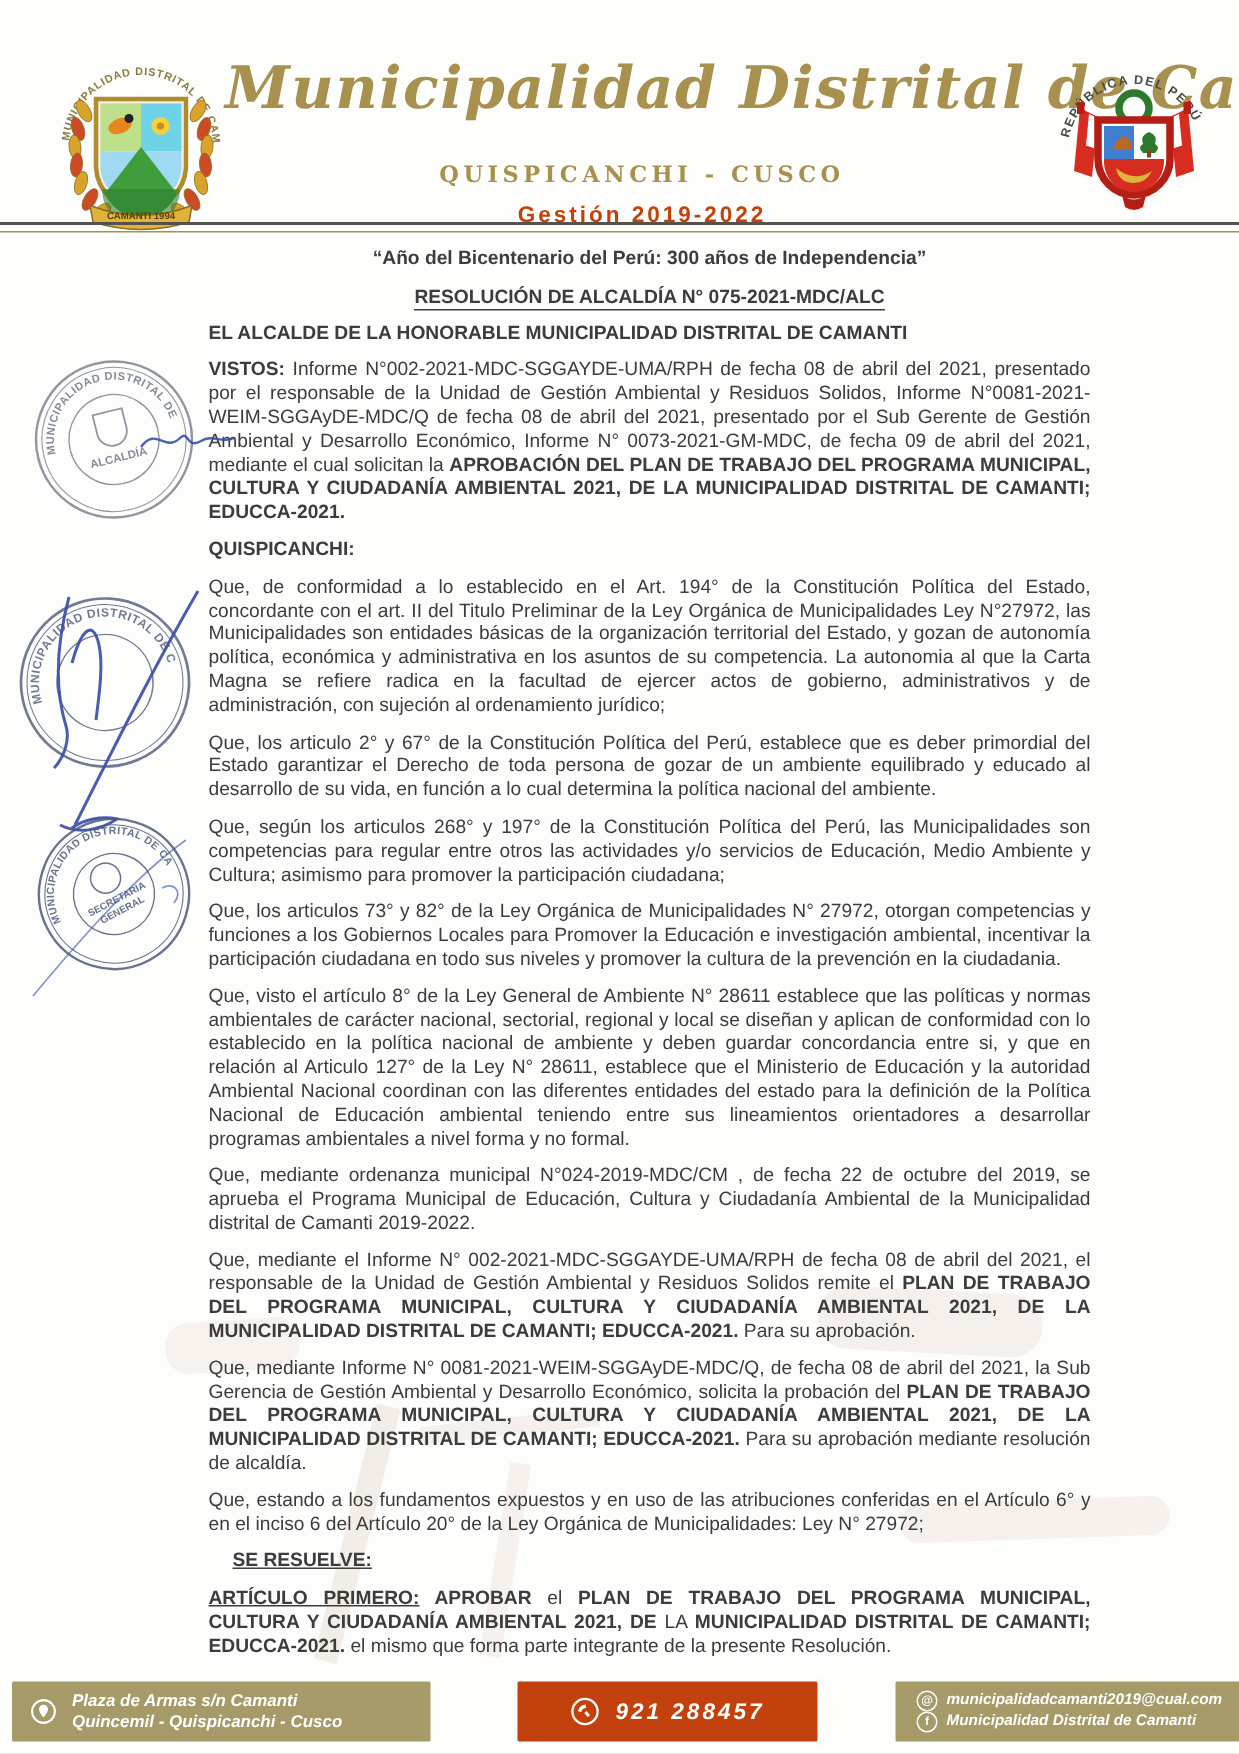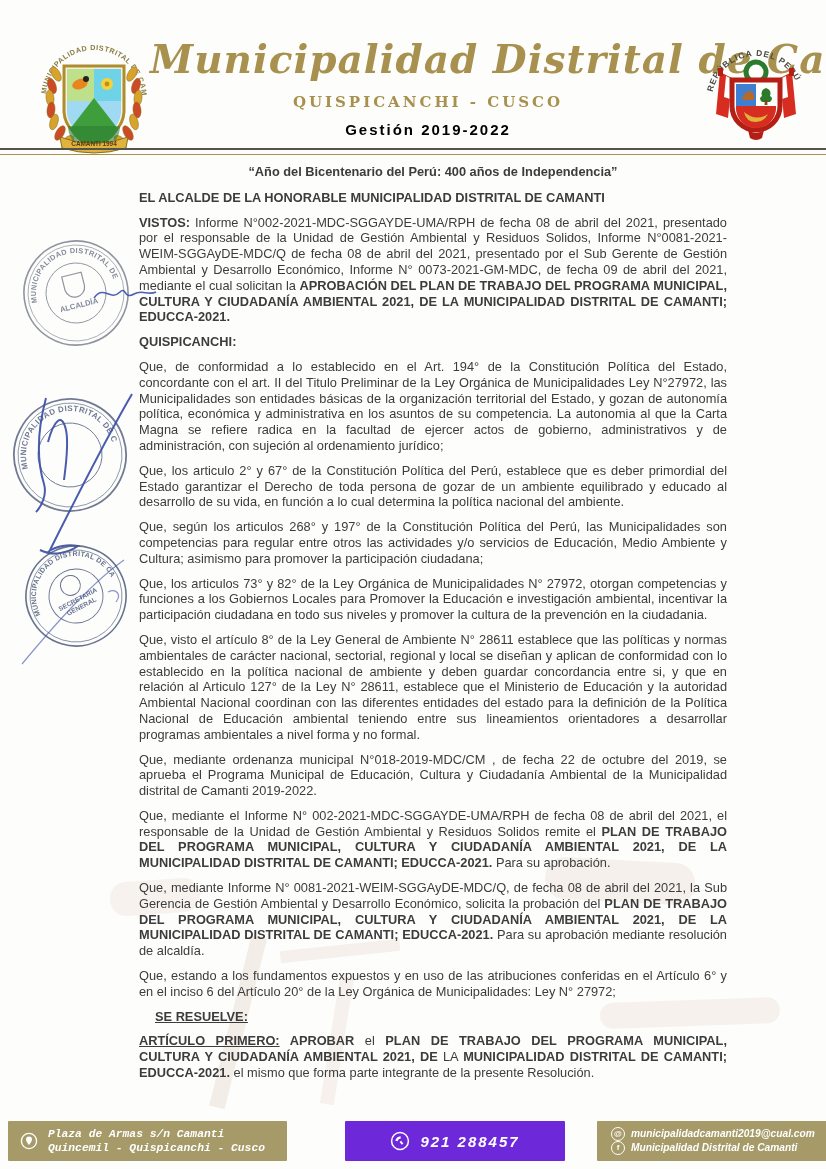--- a/index.html
+++ b/index.html
@@ -15,24 +15,24 @@
   .seal-left{left:30px;}
   .seal-right{right:14px;}
   .header-center{position:absolute;left:150px;right:120px;top:40px;text-align:center;}
   .script-title{
     font-family:"DejaVu Serif",serif;font-style:italic;font-weight:bold;
     font-size:39px;color:#a8914e;letter-spacing:1px;line-height:1;
     white-space:nowrap;
   }
   .province{
     font-family:"DejaVu Serif",serif;font-weight:bold;font-size:15px;
-    color:#a8914e;letter-spacing:3px;margin-top:14px;
+    color:#a8914e;letter-spacing:3px;margin-top:28px;
   }
   .gestion{
-    font-size:15px;color:#000000;letter-spacing:2px;margin-top:10px;font-weight:bold;
+    font-size:15px;color:#c2410c;letter-spacing:2px;margin-top:10px;font-weight:bold;
   }
   .header-rule{
     position:absolute;left:0;right:0;top:148px;height:4px;
     border-top:2px solid #55524a;border-bottom:1px solid #a8914e;
   }
   
   .doc{
     position:absolute;left:139px;top:164px;width:588px;
     color:#3c3c3c;font-size:12.8px;line-height:15.8px;text-align:justify;
   }
@@ -50,23 +50,23 @@
   .stamp{position:absolute;}
   
   .wm{position:absolute;pointer-events:none;}
   
   .footer-block{
     position:absolute;height:40px;top:1121px;border-radius:1px;
     color:#fff;font-style:italic;font-weight:bold;
     display:flex;align-items:center;
   }
   .footer-left{left:8px;width:279px;background:#a59a68;}
-  .footer-center{left:345px;width:220px;background:#6d28d9;justify-content:center;}
+  .footer-center{left:345px;width:200px;background:#c2410c;justify-content:center;}
   .footer-right{left:597px;width:226px;background:#a59a68;}
-  .footer-addr{font-size:11.3px;line-height:14px;font-family:Liberation Mono, monospace;}
+  .footer-addr{font-size:11.3px;line-height:14px;}
   .footer-phone{font-size:15px;letter-spacing:2px;margin-left:10px;}
   .footer-right .rows{font-size:10.2px;line-height:14px;}
   .circle-ic{
     display:inline-flex;align-items:center;justify-content:center;
     width:15px;height:15px;border:1.2px solid #fff;border-radius:50%;
     font-size:9px;font-style:normal;font-weight:bold;flex:0 0 auto;
   }
   .ic-sm{width:12px;height:12px;font-size:8px;margin-right:6px;}
   .footer-left .circle-ic{margin:0 10px 0 12px;}
   .row-line{display:flex;align-items:center;}
@@ -172,33 +172,36 @@
   </div>
 
   <div class="wm" style="left:230px;top:935px;width:16px;height:175px;background:rgba(205,175,150,.20);transform:rotate(14deg);"></div>
   <div class="wm" style="left:280px;top:945px;width:120px;height:12px;background:rgba(205,175,150,.16);transform:rotate(-6deg);"></div>
   <div class="wm" style="left:330px;top:975px;width:14px;height:130px;background:rgba(205,175,150,.15);transform:rotate(9deg);"></div>
   <div class="wm" style="left:545px;top:860px;width:150px;height:42px;border-radius:20px;background:rgba(222,196,180,.22);transform:rotate(3deg);"></div>
   <div class="wm" style="left:600px;top:1000px;width:180px;height:26px;border-radius:14px;background:rgba(222,196,180,.20);transform:rotate(-2deg);"></div>
   <div class="wm" style="left:110px;top:880px;width:90px;height:34px;border-radius:16px;background:rgba(222,196,180,.18);transform:rotate(-4deg);"></div>
 
   <div class="doc">
-    <p class="motto">“Año del Bicentenario  del Perú: 400 años de Independencia”</p>
+    <p class="motto">“Año del Bicentenario  del Perú: 300 años de Independencia”</p>
+    <p class="res-title">
+      <span>RESOLUCIÓN DE ALCALDÍA N° 075-2021-MDC/ALC</span>
+    </p>
     <p class="addressee">EL ALCALDE DE LA HONORABLE MUNICIPALIDAD DISTRITAL DE CAMANTI</p>
 
     <p class="para"><span style="font-weight: bold;">VISTOS: </span><span>Informe N°002-2021-MDC-SGGAYDE-UMA/RPH de fecha 08 de abril del 2021, presentado por el responsable de la Unidad de Gestión Ambiental y Residuos Solidos, Informe N°0081-2021-WEIM-SGGAyDE-MDC/Q de fecha 08 de abril del 2021, presentado por el Sub Gerente de Gestión Ambiental y Desarrollo Económico, Informe N° 0073-2021-GM-MDC, de fecha 09 de abril del 2021,  mediante el  cual  solicitan la </span><span style="font-weight: bold;">APROBACIÓN DEL PLAN DE TRABAJO DEL PROGRAMA MUNICIPAL, CULTURA Y CIUDADANÍA AMBIENTAL 2021, DE LA MUNICIPALIDAD DISTRITAL DE CAMANTI; EDUCCA-2021.</span></p>
 
     <p class="para label">QUISPICANCHI:</p>
 
     <p class="para">Que, de conformidad a lo establecido en el Art. 194° de la Constitución Política del Estado, concordante con el art. II del Titulo Preliminar de la Ley Orgánica de Municipalidades Ley N°27972, las Municipalidades son entidades básicas de la organización territorial del Estado, y gozan de autonomía política, económica y administrativa en los asuntos de su competencia. La autonomia al que la Carta Magna se refiere radica en la facultad de ejercer actos de gobierno, administrativos y de administración, con sujeción al ordenamiento jurídico;</p>
     <p class="para">Que, los articulo 2° y 67° de la Constitución Política del Perú, establece que es deber primordial del Estado garantizar el Derecho de toda persona de gozar de un ambiente equilibrado y educado al desarrollo de su vida, en función a lo cual determina la política nacional del ambiente.</p>
     <p class="para">Que, según  los articulos 268° y 197° de la Constitución Política del Perú, las Municipalidades son competencias para regular entre otros las actividades y/o servicios de Educación, Medio Ambiente y Cultura; asimismo para promover la participación ciudadana;</p>
     <p class="para">Que, los articulos 73° y 82° de la Ley Orgánica de Municipalidades N° 27972,  otorgan competencias y funciones a los Gobiernos Locales para Promover la Educación e investigación ambiental, incentivar la participación ciudadana en todo sus niveles y promover la cultura de la prevención en la ciudadania.</p>
     <p class="para">Que, visto el artículo 8° de la Ley General de Ambiente N° 28611  establece que las políticas y normas ambientales de carácter nacional, sectorial, regional y local se diseñan y aplican de conformidad con lo establecido en la política nacional de ambiente y deben guardar concordancia entre si, y que en relación al Articulo 127° de la Ley N° 28611, establece que el Ministerio de Educación y la autoridad Ambiental Nacional coordinan con las diferentes entidades del estado para la definición de la  Política Nacional de Educación ambiental teniendo entre sus lineamientos orientadores a desarrollar programas ambientales a nivel forma y no formal.</p>
-    <p class="para">Que, mediante ordenanza municipal N°018-2019-MDC/CM , de fecha 22 de octubre del 2019,  se aprueba el Programa Municipal de Educación, Cultura y Ciudadanía Ambiental de la Municipalidad distrital de Camanti 2019-2022.</p>
+    <p class="para">Que, mediante ordenanza municipal N°024-2019-MDC/CM , de fecha 22 de octubre del 2019,  se aprueba el Programa Municipal de Educación, Cultura y Ciudadanía Ambiental de la Municipalidad distrital de Camanti 2019-2022.</p>
     <p class="para"><span>Que, mediante el Informe N° 002-2021-MDC-SGGAYDE-UMA/RPH de fecha 08 de abril del 2021, el responsable de la Unidad de Gestión Ambiental y Residuos Solidos remite el </span><span style="font-weight: bold;">PLAN DE TRABAJO DEL PROGRAMA MUNICIPAL, CULTURA Y CIUDADANÍA AMBIENTAL 2021, DE LA MUNICIPALIDAD DISTRITAL DE CAMANTI; EDUCCA-2021.</span><span> Para su aprobación.</span></p>
     <p class="para"><span>Que, mediante Informe N° 0081-2021-WEIM-SGGAyDE-MDC/Q, de fecha 08 de abril del 2021,  la Sub Gerencia de Gestión Ambiental y Desarrollo Económico,  solicita la probación del </span><span style="font-weight: bold;">PLAN DE TRABAJO DEL PROGRAMA MUNICIPAL, CULTURA Y CIUDADANÍA AMBIENTAL 2021, DE LA MUNICIPALIDAD DISTRITAL DE CAMANTI; EDUCCA-2021.</span><span> Para su aprobación mediante resolución de alcaldía.</span></p>
 
     <p class="para gap-md">Que, estando a los fundamentos expuestos y en uso de las atribuciones conferidas en el Artículo 6° y en el inciso 6 del Artículo 20° de la Ley Orgánica de Municipalidades: Ley N° 27972;</p>
 
     <p class="se-resuelve gap-lg">SE RESUELVE:</p>
 
     <p class="para gap-md"><span style="font-weight: bold; text-decoration: underline;">ARTÍCULO PRIMERO:</span><span style="font-weight: bold;"> APROBAR</span><span> el </span><span style="font-weight: bold;">PLAN DE TRABAJO DEL PROGRAMA MUNICIPAL, CULTURA Y CIUDADANÍA AMBIENTAL 2021, DE</span><span> LA </span><span style="font-weight: bold;">MUNICIPALIDAD DISTRITAL DE CAMANTI; EDUCCA-2021.</span><span> el mismo que forma parte integrante de la presente Resolución.</span></p>
   </div>
 

